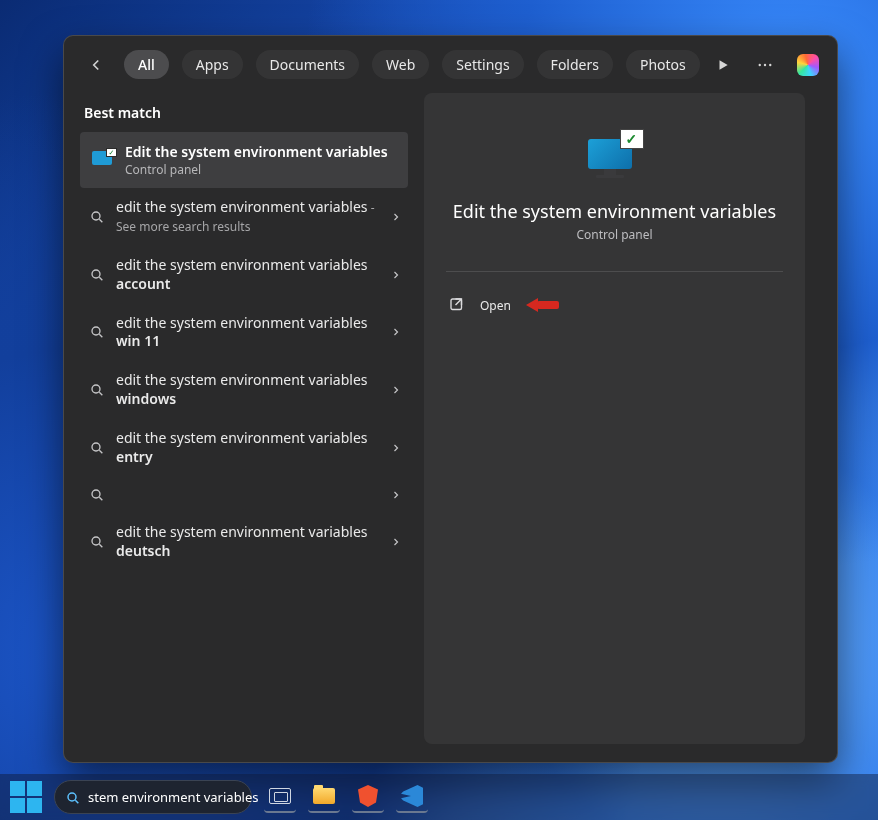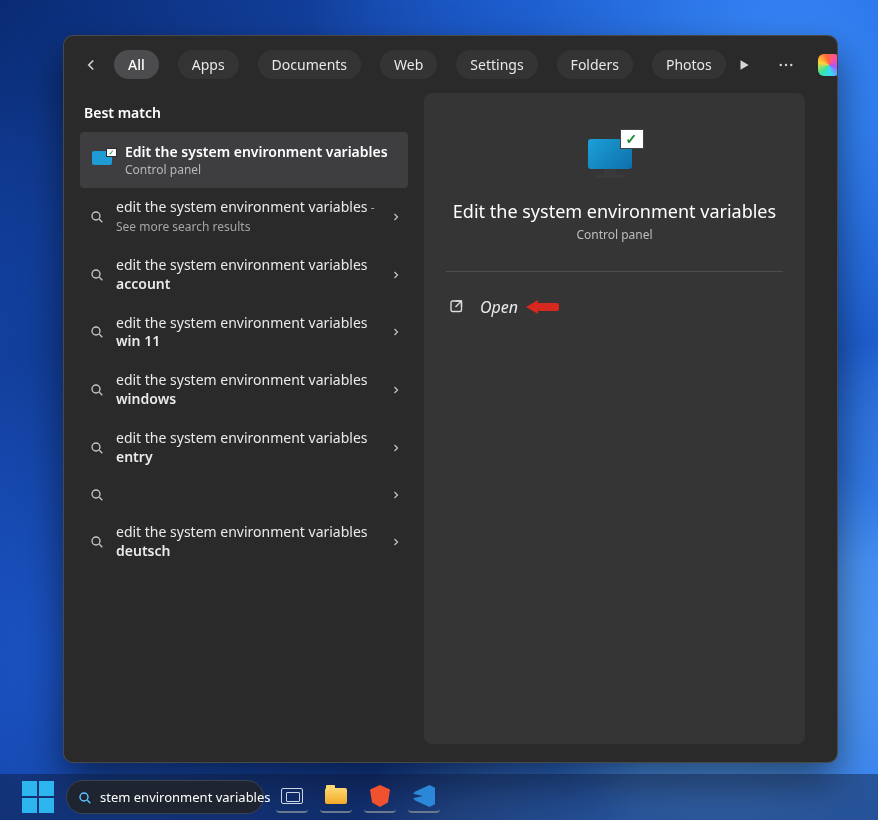--- a/index.html
+++ b/index.html
@@ -28,21 +28,21 @@
   .hdr {
     display: flex; align-items: center;
     height: 57px; padding: 0 18px;
     gap: 8px;
   }
   .back-btn {
     width: 28px; height: 28px; border-radius: 50%;
     display: flex; align-items: center; justify-content: center;
     color: #cfd0d1; cursor: pointer;
   }
-  .tabs { display: flex; gap: 19px; margin-left: 6px; flex: 1; justify-content: space-between; }
+  .tabs { display: flex; gap: 13px; margin-left: 6px; flex: 1; }
   .tab {
     padding: 5px 14px; border-radius: 16px;
     background: rgba(255,255,255,0.05);
     color: #e8e8e8; font-size: 14px; cursor: pointer;
   }
   .tab.active { background: #4c4c4e; color: #fff; font-weight: 500; }
   .hdr-icons { display: flex; align-items: center; gap: 22px; }
   .ico-btn { width: 20px; height: 20px; display:flex; align-items:center; justify-content:center; color:#d6d6d6; cursor:pointer;}
   .copilot {
     width: 22px; height: 22px; border-radius: 6px;
@@ -90,41 +90,40 @@
   .r-icon .screen { position:absolute; left:2px; top:10px; width:44px; height:30px; background:linear-gradient(135deg,#1ca0d8,#0e6faa); border-radius:3px;}
   .r-icon .stand { position:absolute; left:18px; top:40px; width:12px; height:6px; background:#3a3a3c;}
   .r-icon .base { position:absolute; left:10px; top:46px; width:28px; height:3px; background:#3a3a3c; border-radius:1px;}
   .r-icon .chk { position:absolute; right:0; top:0; width:24px; height:20px; background:#fff; border:1px solid #444;}
   .r-icon .chk::after { content:"✓"; color:#1b8a2f; font-weight:700; font-size:14px; position:absolute; left:5px; top:-1px;}
   .r-title { font-size:18px; margin-top:22px; font-weight:400; text-align:center; }
   .r-sub { font-size:12px; color:#bdbdc0; margin-top:3px;}
   .r-sep { width:100%; height:1px; background:rgba(255,255,255,0.12); margin-top:28px;}
   .r-open {
     align-self:flex-start; display:flex; align-items:center; gap:14px;
-    margin-top:18px; padding:6px 2px; cursor:pointer; font-size:16px; color:#eaeaea;
+    margin-top:18px; padding:6px 2px; cursor:pointer; font-size:12px; color:#eaeaea;
     position:relative;
-    font-style:italic;
   }
   .r-open .oic { width:18px; height:18px; color:#dcdcde;}
   .arrow-annot {
     position:absolute; left:80px; top:50%; transform:translateY(-50%);
     width:38px; height:20px;
   }
   .arrow-annot::before{
     content:""; position:absolute; left:0; top:3px;
     border-right:12px solid #d6281f; border-top:7px solid transparent; border-bottom:7px solid transparent;
   }
   .arrow-annot::after{
     content:""; position:absolute; left:11px; top:6px; width:22px; height:8px; background:#d6281f; border-radius:2px;
   }
   
   .taskbar {
     position:absolute; left:0; bottom:0; width:100%; height:46px;
     background: rgba(15,25,50,0.45); backdrop-filter: blur(6px);
-    display:flex; align-items:center; gap:12px; padding-left:22px;
+    display:flex; align-items:center; gap:12px; padding-left:10px;
   }
   .start-btn { width:32px; height:32px; display:grid; grid-template-columns:1fr 1fr; grid-template-rows:1fr 1fr; gap:2px; cursor:pointer;}
   .start-btn div { background:#2db5f0; }
   .search-pill {
     width:198px; height:34px; border-radius:17px;
     background:#1e2430; border:1px solid #3a4353;
     display:flex; align-items:center; padding:0 10px; gap:7px; color:#fff;
   }
   .search-pill input {
     flex:1; background:transparent; border:none; outline:none; color:#fff;

